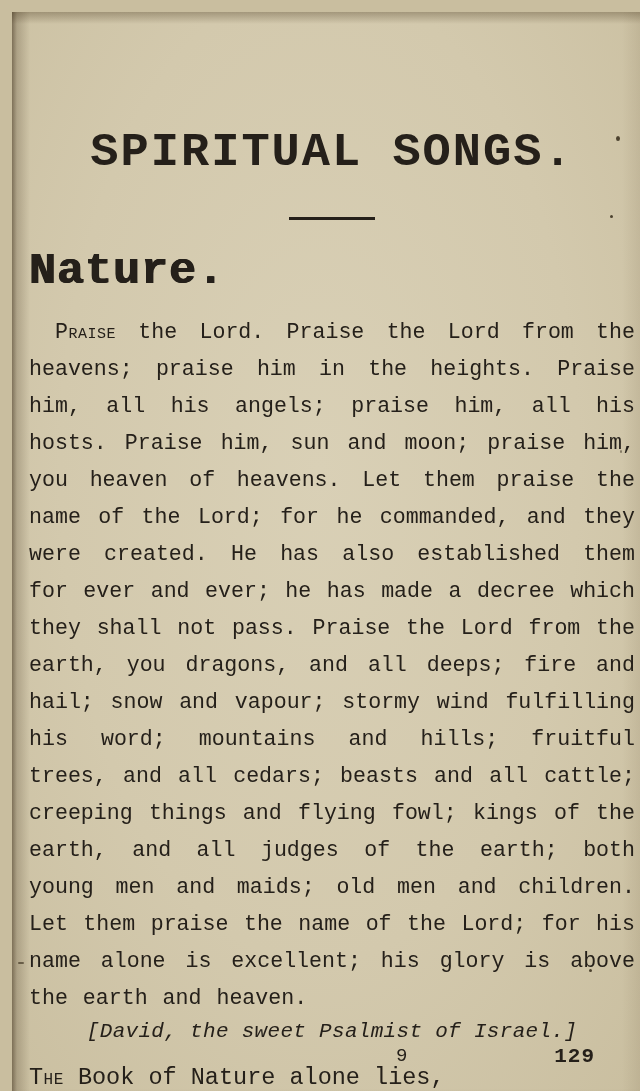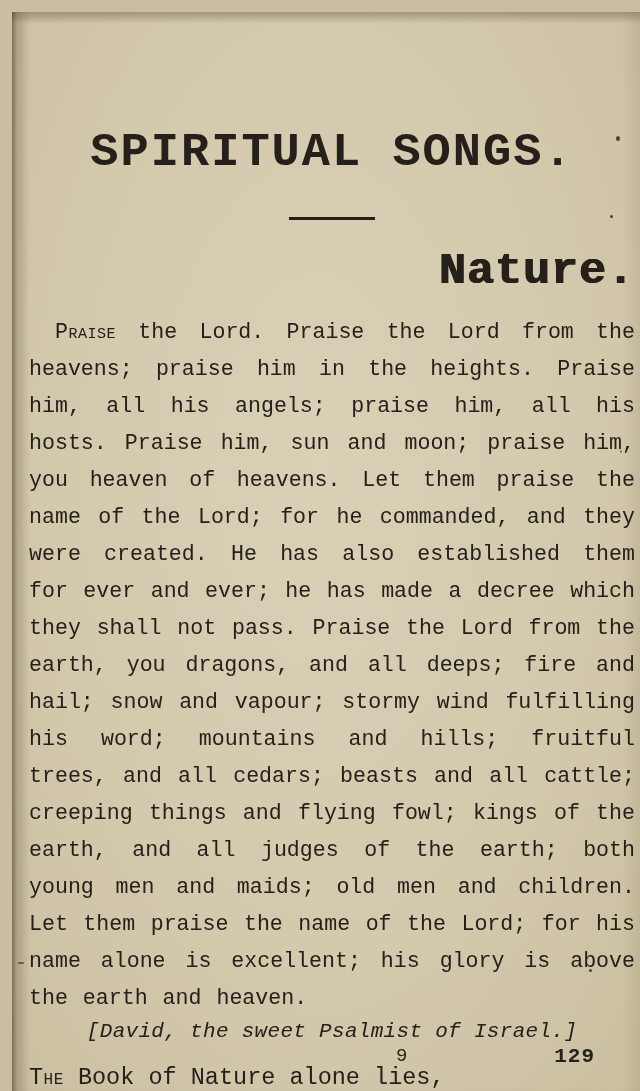--- a/index.html
+++ b/index.html
@@ -33,21 +33,21 @@
     line-height: 1.05;
   }
   .rule {
     width: 86px;
     height: 0;
     border-top: 3px solid var(--color-ink, #25201a);
     margin: 40px auto 0 auto;
   }
   .section-heading {
     margin: 26px 0 0 0;
-    text-align: right;
+    text-align: left;
     font-size: 45px;
     font-weight: 700;
     letter-spacing: 1px;
     text-shadow: 0.8px 0 0 currentColor, -0.4px 0 0 currentColor;
   }
   .psalm {
     margin: 17px 0 0 0;
     font-size: 21.6px;
     line-height: 37px;
     text-align: justify;

